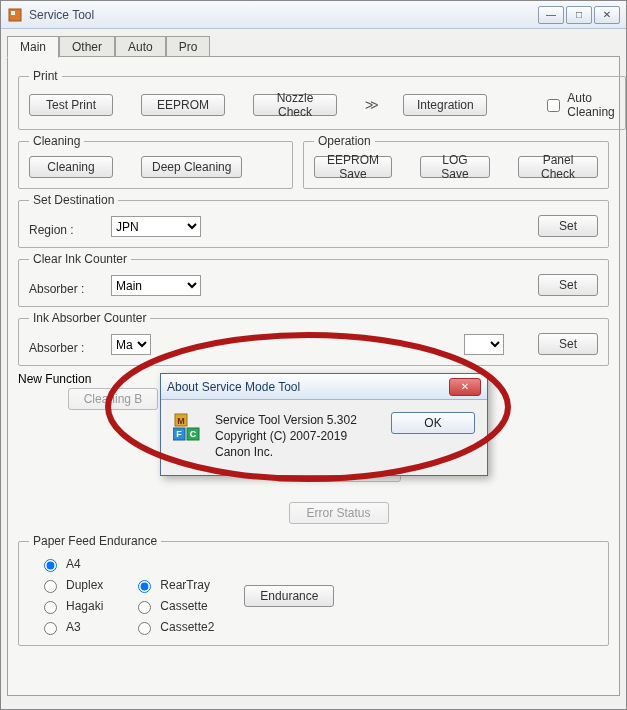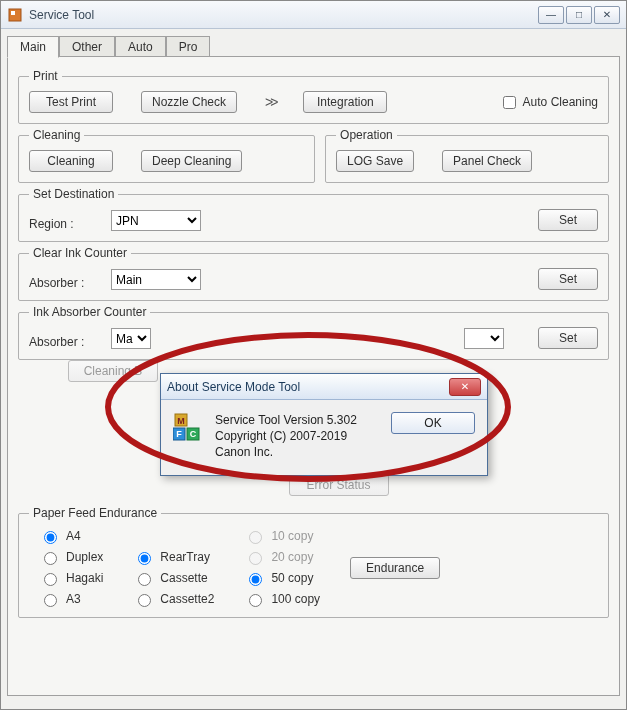--- a/index.html
+++ b/index.html
@@ -210,20 +210,21 @@
       <div class="tab">Auto</div>
       <div class="tab">Pro</div>
     </div>
 
     <div class="tabpanel">
 
       <fieldset class="group">
         <legend>Print</legend>
         <div class="row">
           <button class="btn">Test Print</button>
+          <button class="btn">EEPROM</button>
           <button class="btn">Nozzle Check</button>
           <span class="chev">&gt;&gt;</span>
           <button class="btn">Integration</button>
           <span class="spacer"></span>
           <label class="chk">
             <input type="checkbox" style="">
             <span>Auto Cleaning</span>
           </label>
         </div>
       </fieldset>
@@ -232,20 +233,21 @@
         <fieldset class="group" style="flex:1.05">
           <legend>Cleaning</legend>
           <div class="row">
             <button class="btn">Cleaning</button>
             <button class="btn">Deep Cleaning</button>
           </div>
         </fieldset>
         <fieldset class="group" style="flex:1">
           <legend>Operation</legend>
           <div class="row">
+            <button class="btn" style="min-width:78px">EEPROM Save</button>
             <button class="btn" style="min-width:70px">LOG Save</button>
             <button class="btn" style="min-width:80px">Panel Check</button>
           </div>
         </fieldset>
       </div>
 
       <fieldset class="group">
         <legend>Set Destination</legend>
         <div class="inner">
           <span class="lbl">Region :</span>
@@ -276,20 +278,23 @@
           <select class="combo" style="width:40px">
             <option>Ma</option>
           </select>
           <span class="spacer"></span>
           <select class="combo" style="width:40px"></select>
           <span style="width:10px"></span>
           <span class="right-set"><button class="btn">Set</button></span>
         </div>
       </fieldset>
 
+      <div style="margin:6px 0 2px;">
+        <span>New Function</span>
+      </div>
       <div class="row" style="padding-left:50px; margin-bottom:8px;">
         <button class="btn disabled" style="min-width:90px">Cleaning B</button>
       </div>
       <div class="row" style="padding-left:50px; gap:20px; margin-bottom:10px;flex-direction:column;">
         <button class="btn disabled" style="min-width:90px">Calibration</button>
         <button class="btn disabled" style="min-width:120px">User Cleaning OFF</button>
         <button class="btn disabled" style="min-width:100px">Error Status</button>
       </div>
 
       <fieldset class="group">
@@ -318,38 +323,20 @@
                 <input type="radio" name="src" checked="" style="">
                 <span>RearTray</span>
               </label>
             <label class="radio-item">
                 <input type="radio" name="src" style="">
                 <span>Cassette</span>
               </label>
             <label class="radio-item">
                 <input type="radio" name="src" style="">
                 <span>Cassette2</span>
-              </label>
-          </div>
-          <div class="radio-col">
-            <label class="radio-item disabled">
-                <input type="radio" name="cp" disabled="" style="">
-                <span>10 copy</span>
-              </label>
-            <label class="radio-item disabled">
-                <input type="radio" name="cp" disabled="" style="">
-                <span>20 copy</span>
-              </label>
-            <label class="radio-item">
-                <input type="radio" name="cp" checked="" style="">
-                <span>50 copy</span>
-              </label>
-            <label class="radio-item">
-                <input type="radio" name="cp" style="">
-                <span>100 copy</span>
               </label>
           </div>
           <div style="align-self:center;">
             <button class="btn" style="min-width:90px">Endurance</button>
           </div>
         </div>
       </fieldset>
 
       <div class="modal">
         <div class="m-title">

